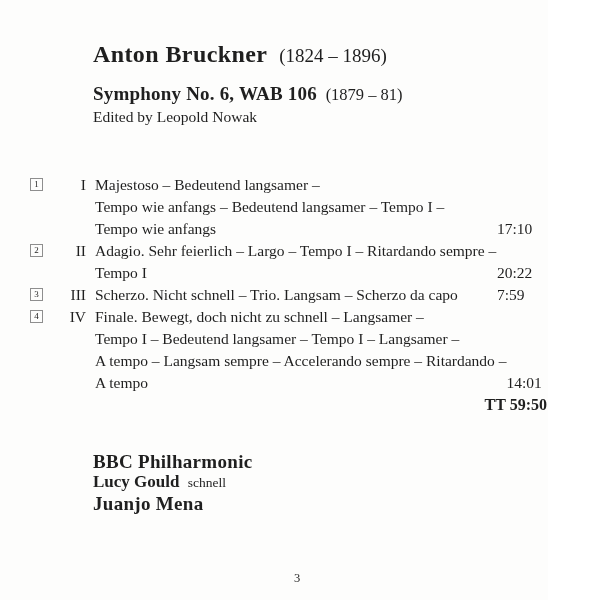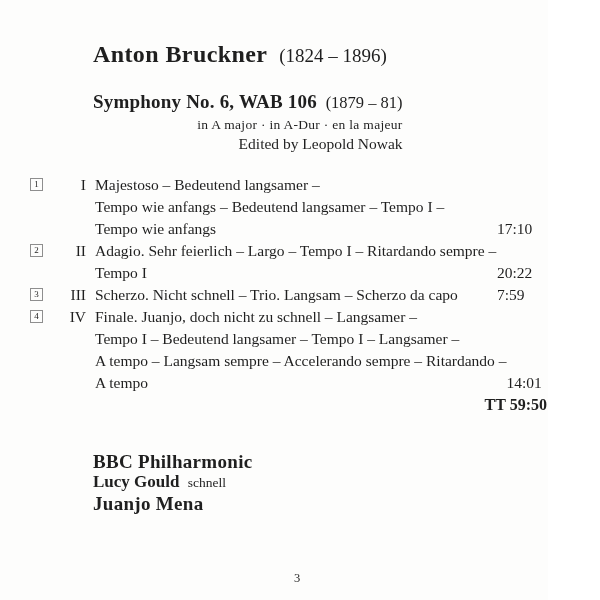--- a/index.html
+++ b/index.html
@@ -31,23 +31,22 @@
   }
   .composer-dates {
     font-size: 19px;
     margin-left: 6px;
   }
 
   
   .work-block {
     position: absolute;
     left: 93px;
-    top: 90px;
-    white-space: nowrap;
-    text-align: right;
+    top: 82px;
+    white-space: nowrap;
   }
   .work-title-line {
     font-size: 19px;
     line-height: 24px;
   }
   .work-title {
     font-weight: bold;
     letter-spacing: 0.2px;
   }
   .work-dates {
@@ -159,21 +158,20 @@
   <div class="composer-line">
     <span class="composer-name">Anton Bruckner</span>
     <span class="composer-dates">(1824 – 1896)</span>
   </div>
 
   <div class="work-block">
     <div class="work-title-line">
       <span class="work-title">Symphony No. 6, WAB 106</span>
       <span class="work-dates">(1879 – 81)</span>
     </div>
-    <div class="work-key">in A major · in A-Dur · en la majeur</div>
     <div class="work-edition">Edited by Leopold Nowak</div>
   </div>
 
   <div class="tracklist">
 
     <div class="track">
       <div class="track-box">1</div>
       <div class="roman">I</div>
       <div class="movement-lines">
         <div>Majestoso – Bedeutend langsamer –</div>
@@ -199,21 +197,21 @@
       <div class="movement-lines">
         <div>Scherzo. Nicht schnell – Trio. Langsam – Scherzo da capo</div>
       </div>
       <div class="time">7:59</div>
     </div>
 
     <div class="track">
       <div class="track-box">4</div>
       <div class="roman">IV</div>
       <div class="movement-lines">
-        <div>Finale. Juanjo, doch nicht zu schnell – Langsamer –</div>
+        <div>Finale. Bewegt, doch nicht zu schnell – Langsamer –</div>
         <div>Tempo I – Bedeutend langsamer – Tempo I – Langsamer –</div>
         <div>A tempo – Langsam sempre – Accelerando sempre – Ritardando –</div>
         <div>A tempo</div>
       </div>
       <div class="time">14:01</div>
     </div>
 
     <div class="tt-line">TT 59:50</div>
   </div>
 

